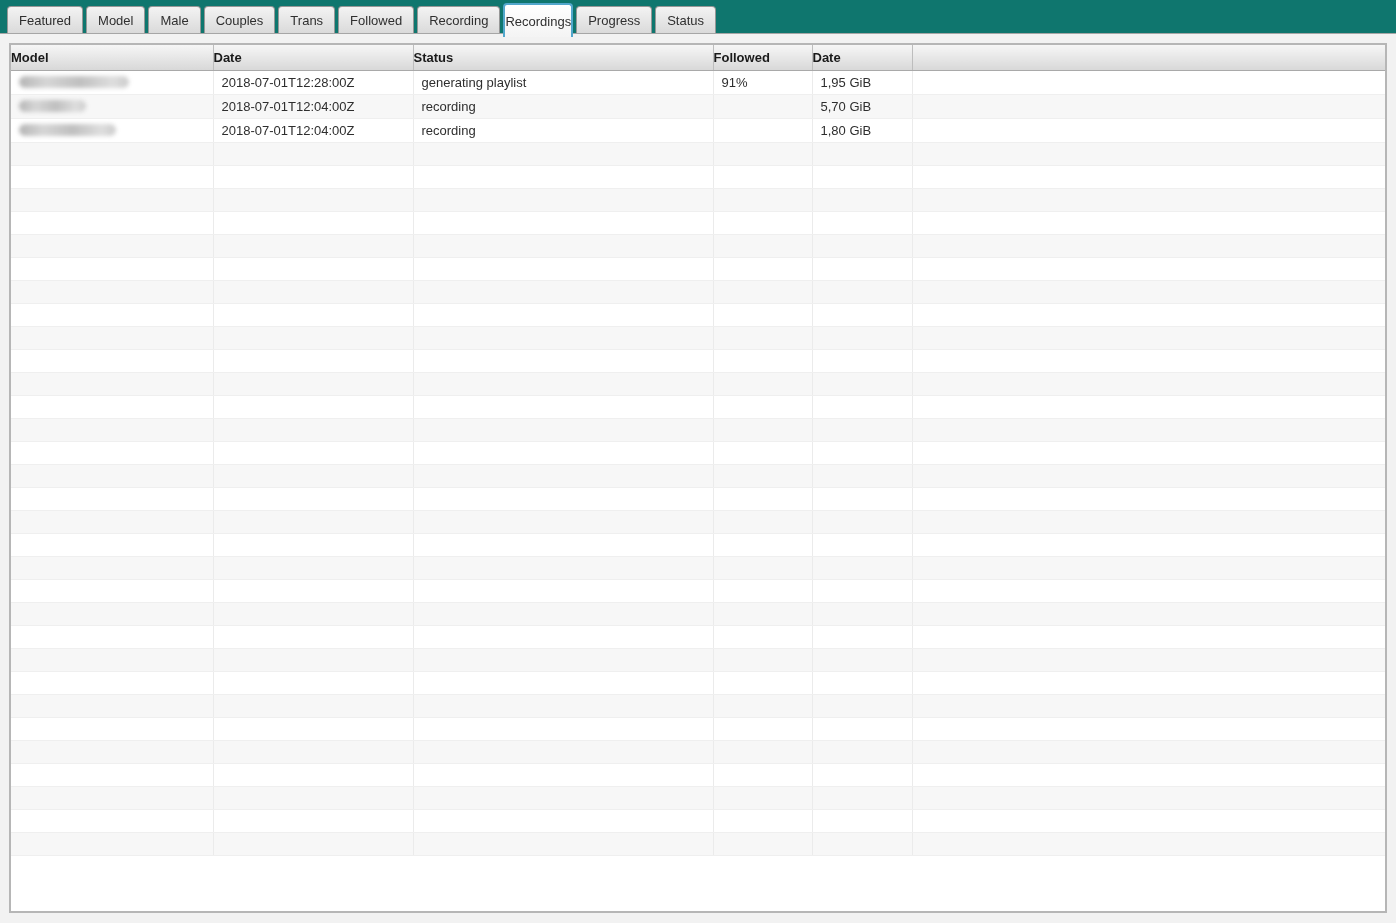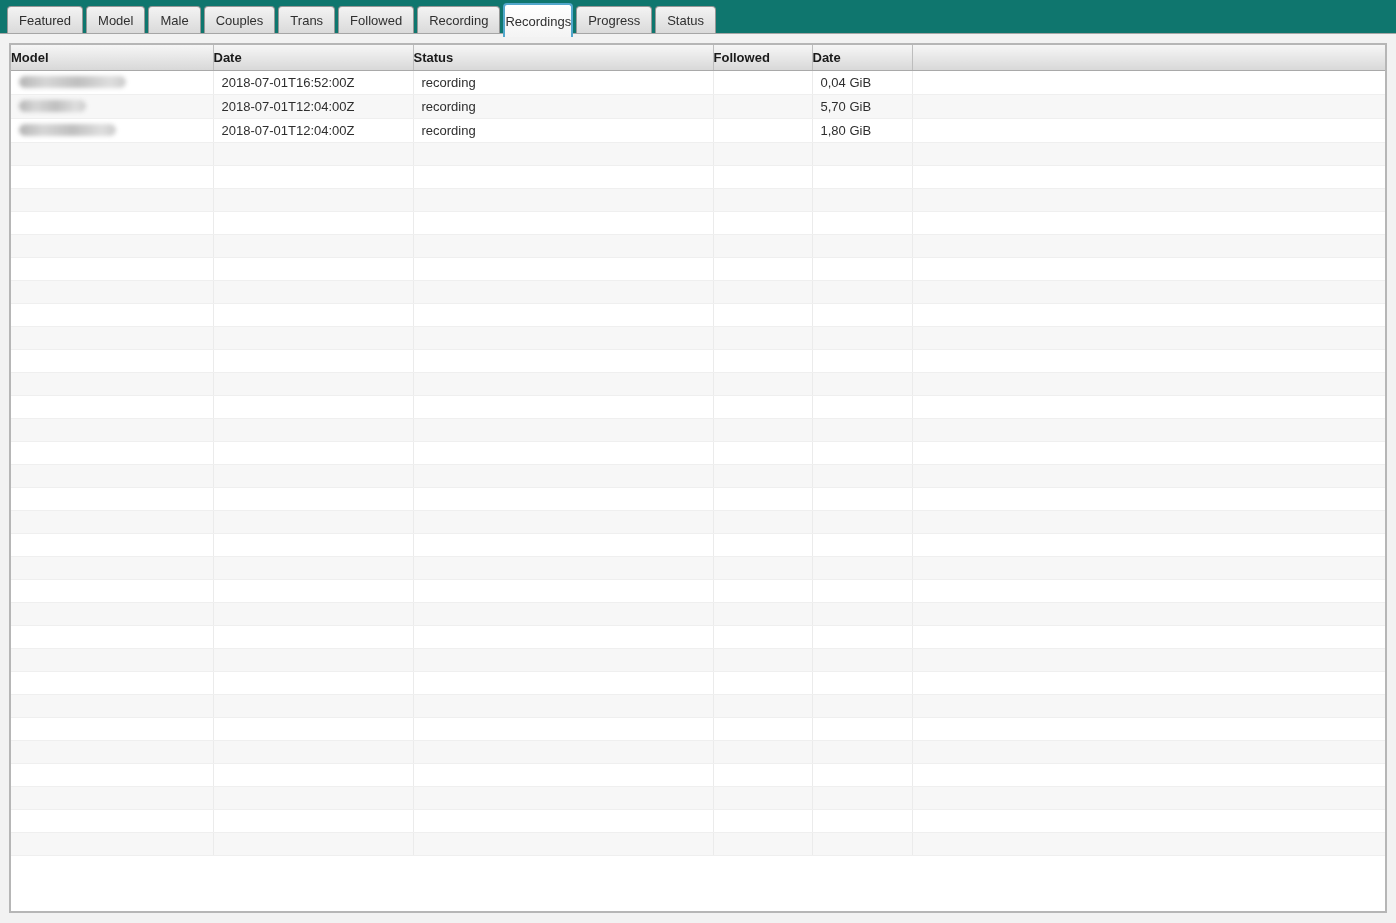--- a/index.html
+++ b/index.html
@@ -167,26 +167,26 @@
     <span>Date</span>
   </th>
               <th class="col-header">
     <span></span>
   </th>
             </tr>
         </thead>
         <tbody>
             <tr class="data-row">
     <td>
-      <span class="redacted" style="width: 107px;"></span>
+      <span class="redacted" style="width: 110px;"></span>
     </td>
-    <td>2018-07-01T16:52:00Z</td>
-    <td>recording</td>
-    <td></td>
-    <td>0,04 GiB</td>
+    <td>2018-07-01T12:28:00Z</td>
+    <td>generating playlist</td>
+    <td>91%</td>
+    <td>1,95 GiB</td>
     <td></td>
   </tr>
             <tr class="data-row">
     <td>
       <span class="redacted" style="width: 67px;"></span>
     </td>
     <td>2018-07-01T12:04:00Z</td>
     <td>recording</td>
     <td></td>
     <td>5,70 GiB</td>

